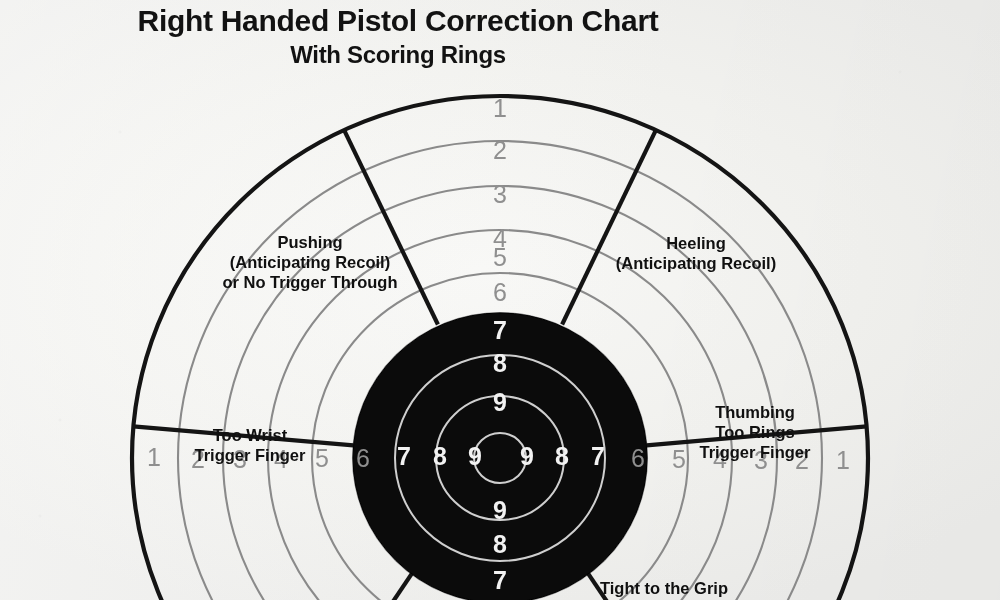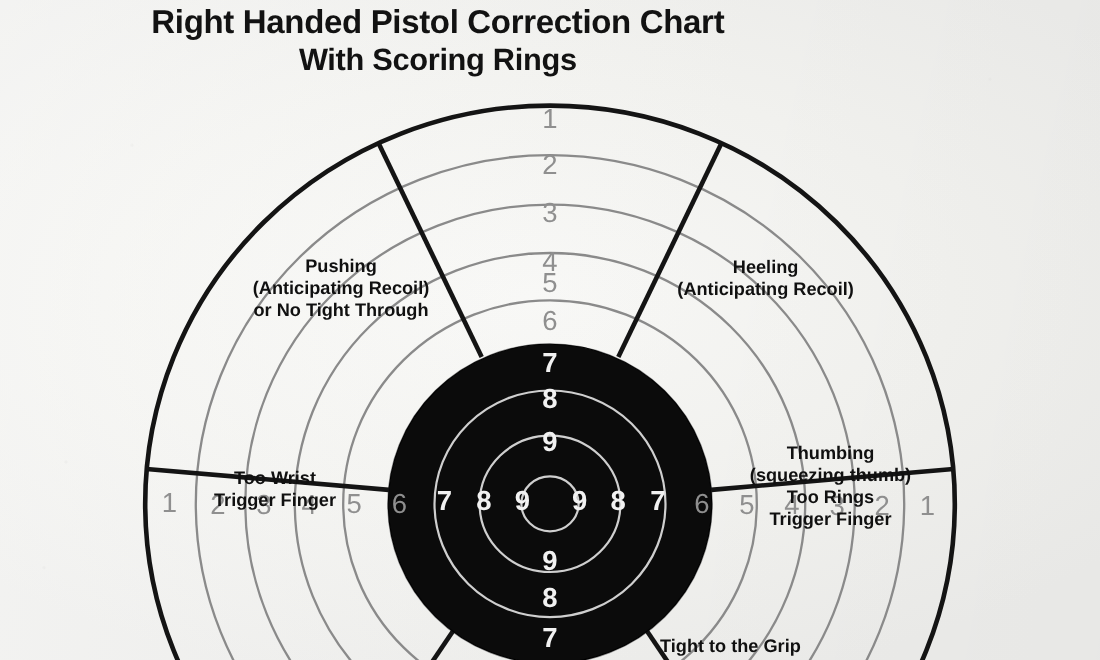--- a/index.html
+++ b/index.html
@@ -47,21 +47,21 @@
     text-align: center;
     z-index: 40;
   }
   .title-line {
     font-family: "Liberation Sans", sans-serif;
     font-weight: bold;
     color: #121212;
     letter-spacing: -0.3px;
   }
   .title-line1 { font-size: 30px; line-height: 34px; }
-  .title-line2 { font-size: 28px; line-height: 34px; }
+  .title-line2 { font-size: 24px; line-height: 34px; }
 
   
   .target-svg {
     position: absolute;
     top: 0;
     left: 0;
     width: 1000px;
     height: 600px;
     z-index: 10;
   }
@@ -196,36 +196,35 @@
   <div class="ring-num outer" style="left:667px; top:447px; width:24px;">5</div>
   <div class="ring-num outer" style="left:708px; top:447px; width:24px;">4</div>
   <div class="ring-num outer" style="left:749px; top:448px; width:24px;">3</div>
   <div class="ring-num outer" style="left:790px; top:448px; width:24px;">2</div>
   <div class="ring-num outer" style="left:831px; top:448px; width:24px;">1</div>
 
 
   <div class="sector-label" id="label-pushing">
     <span class="ln">Pushing</span>
     <span class="ln">(Anticipating Recoil)</span>
-    <span class="ln">or No Tight Through</span>
+    <span class="ln">or No Trigger Through</span>
   </div>
 
   <div class="sector-label" id="label-heeling">
     <span class="ln">Heeling</span>
     <span class="ln">(Anticipating Recoil)</span>
   </div>
 
   <div class="sector-label" id="label-too-little">
     <span class="ln">Too Wrist</span>
     <span class="ln">Trigger Finger</span>
   </div>
 
   <div class="sector-label" id="label-thumbing">
     <span class="ln">Thumbing</span>
-    <span class="ln">(squeezing thumb)</span>
     <span class="ln">Too Rings</span>
     <span class="ln">Trigger Finger</span>
   </div>
 
 
   <div class="sector-label" id="label-tight-grip">
     <span class="ln">Tight to the Grip</span>
   </div>
 
 </div>

